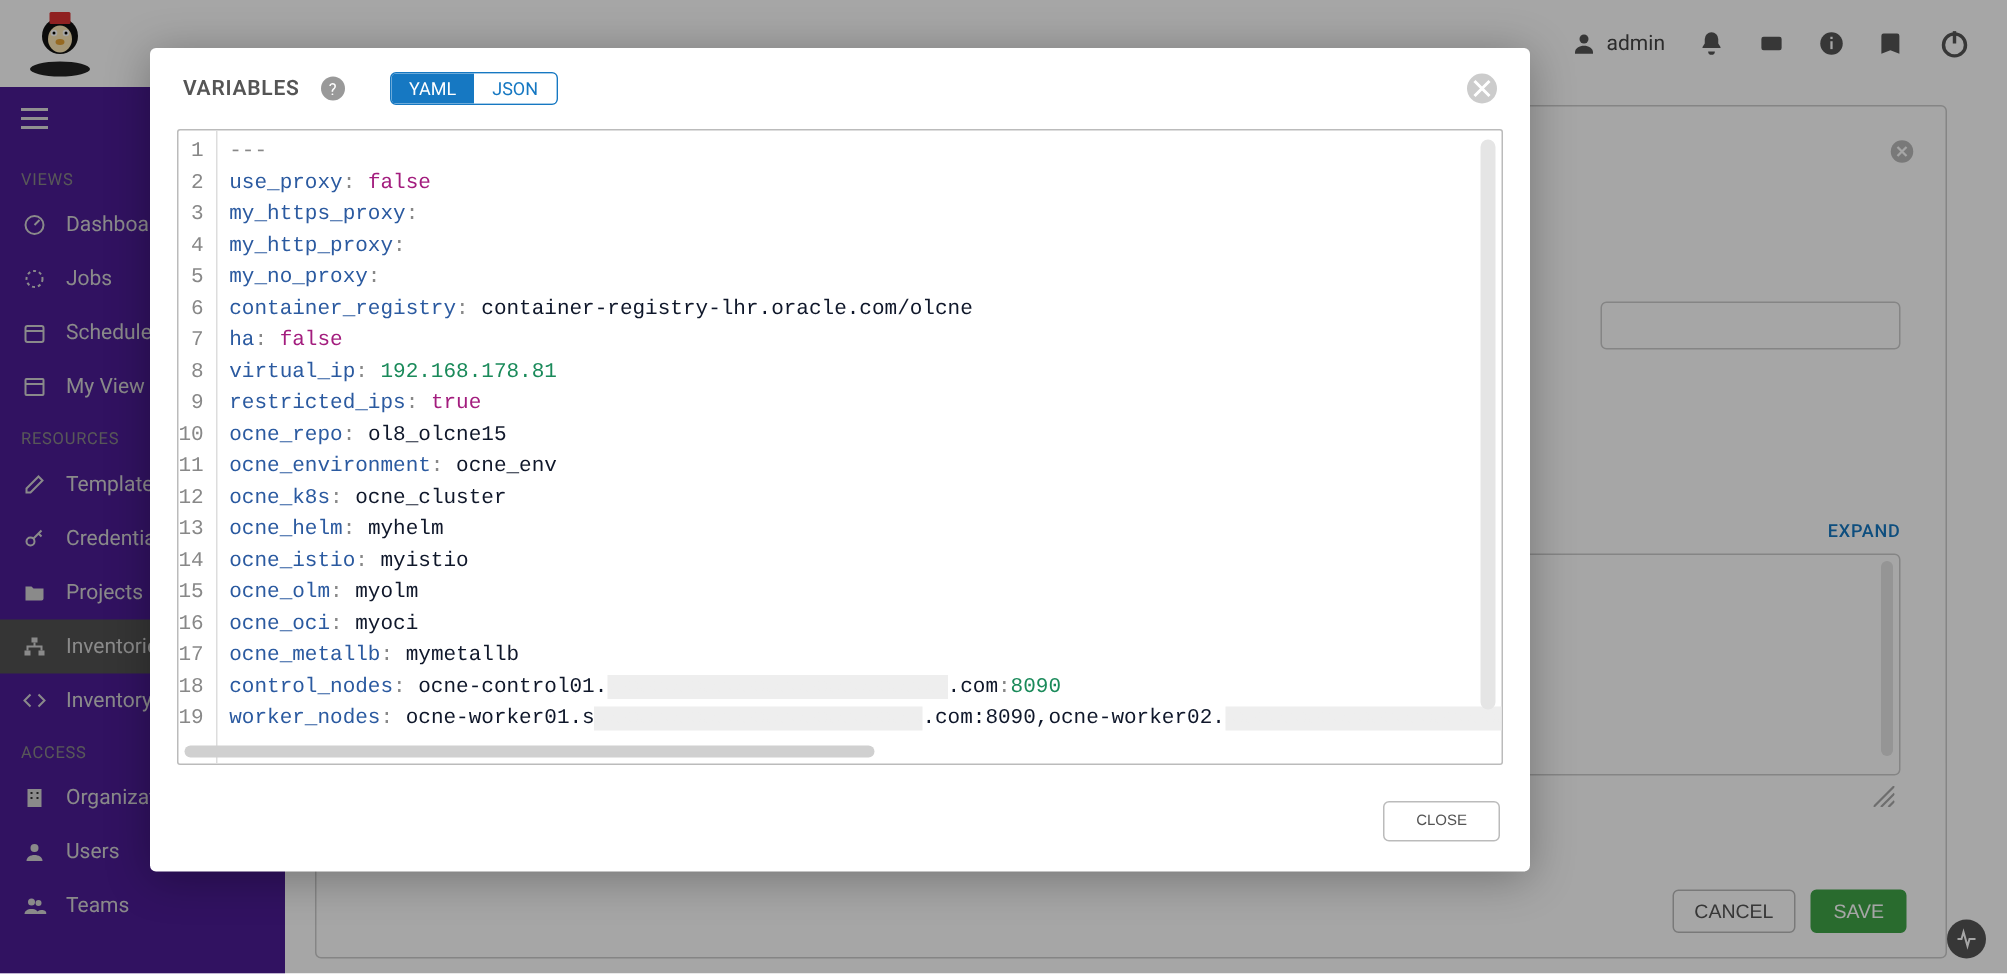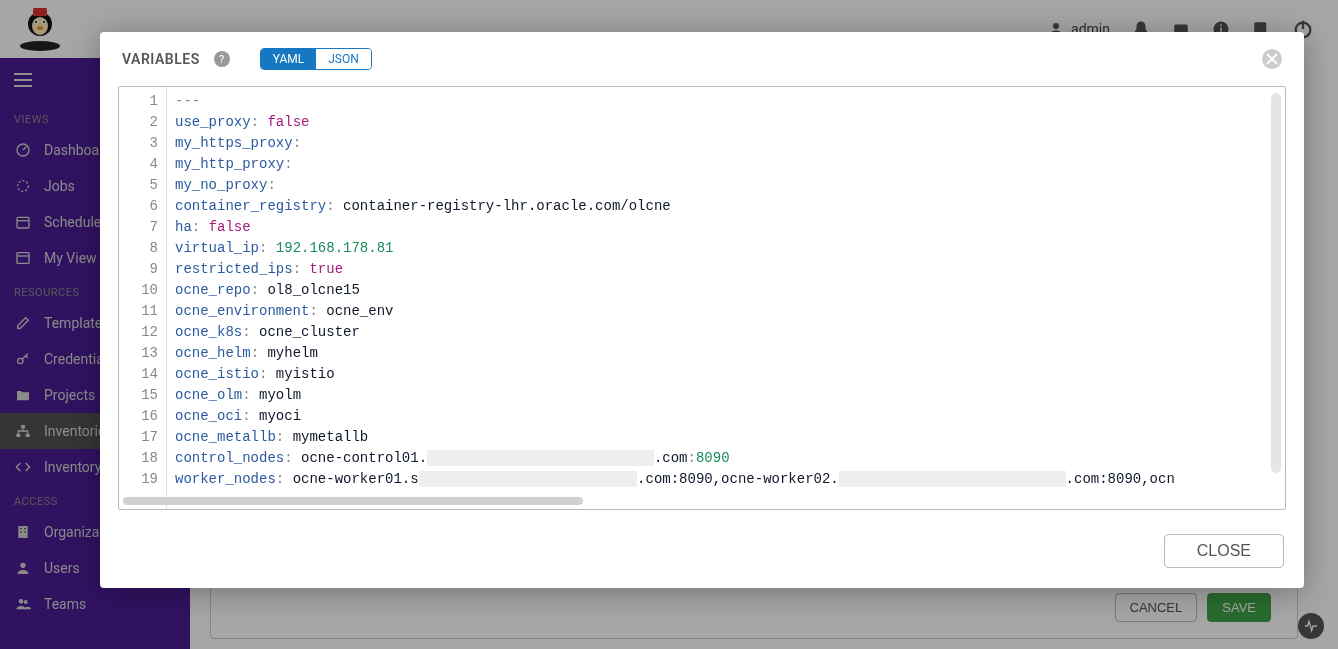--- a/index.html
+++ b/index.html
@@ -23,21 +23,21 @@
 .sidebar .item.active { background:#525252; }
 .sidebar .item .icn { width:18px; height:18px; display:flex; align-items:center; justify-content:center; color:#d5d5d5; flex-shrink:0; }
 .spacer-panel { position:absolute; top:70px; left:210px; right:40px; bottom:10px; background:#fff; border:1px solid #ccc; border-radius:4px; }
 .btn { border:1px solid #bbb; background:#fff; color:#555; font-size:13px; padding:6px 14px; border-radius:4px; cursor:pointer; }
 .btn.primary { background:#3fa548; border-color:#3fa548; color:#fff; }
 .expand-link { color:#1678c2; letter-spacing:.5px; font-size:12px; font-weight:500; }
 .close-x { color:#aaa; font-size:20px; }
 .pulse-icon { position:absolute; bottom:10px; right:14px; width:26px; height:26px; border-radius:50%; background:#555; display:flex; align-items:center; justify-content:center; z-index:2; }
 
 
-.modal { position:absolute; top:32px; left:100px; width:1204px; background:#fff; border-radius:4px; box-shadow:0 4px 30px rgba(0,0,0,.3); z-index:10; display:flex; flex-direction:column; }
+.modal { position:absolute; top:32px; left:100px; width:920px; background:#fff; border-radius:4px; box-shadow:0 4px 30px rgba(0,0,0,.3); z-index:10; display:flex; flex-direction:column; }
 .modal-header { display:flex; align-items:center; justify-content:space-between; padding:16px 22px 10px; }
 .modal-header .left { display:flex; align-items:center; gap:14px; }
 .modal-header .title { font-size:14px; letter-spacing:.5px; color:#555; font-weight:600; }
 .modal-header .help-icn { width:16px; height:16px; border-radius:50%; background:#999; color:#fff; font-size:11px; display:flex; align-items:center; justify-content:center; }
 .modal-header .toggle { display:flex; border:1px solid #1678c2; border-radius:4px; overflow:hidden; font-size:12px;margin-left:16px; }
 .modal-header .toggle span { padding:3px 12px; background:#fff; color:#1678c2; cursor:pointer; }
 .modal-header .toggle span.active { background:#1678c2; color:#fff; }
 .modal-header .close { width:20px; height:20px; border-radius:50%; background:#ccc; color:#fff; display:flex; align-items:center; justify-content:center; cursor:pointer; font-size:14px; }
 
 
@@ -48,21 +48,21 @@
 .gutter { width:48px; text-align:right; color:#888; padding-right:8px; padding-top:4px; border-right:1px solid #ddd; user-select:none; }
 .code { padding-left:8px; padding-top:4px; flex:1; }
 .tok-key { color:#2b5aa0; }
 .tok-str { color:#0f172a; }
 .tok-bool { color:#a31d7e; }
 .tok-num { color:#1a8a5a; }
 .tok-punc { color:#888; }
 .tok-doc { color:#888; }
 
 .modal-footer { display:flex; justify-content:flex-end; padding:24px 20px 20px; }
-.modal-footer .btn { font-size:16px; padding:7px 32px; }
+.modal-footer .btn { font-size:10px; padding:7px 21px; }
 
 .topbar, .sidebar, .main, .spacer-panel { filter: none; }
 </style>
 </head>
 <body>
 
 <div class="topbar">
   <div class="logo">
     <svg width="50" height="46" viewBox="0 0 50 46">
       <ellipse cx="25" cy="40" rx="20" ry="5" fill="#222"></ellipse>

